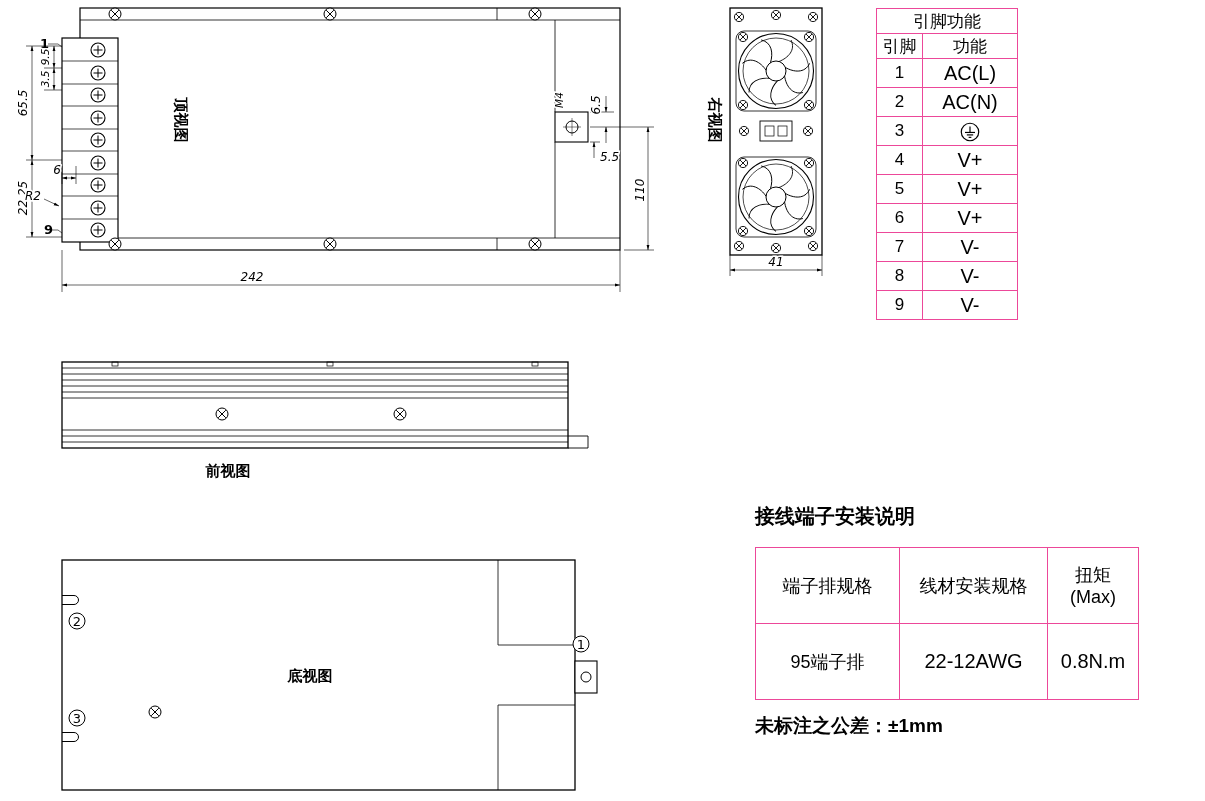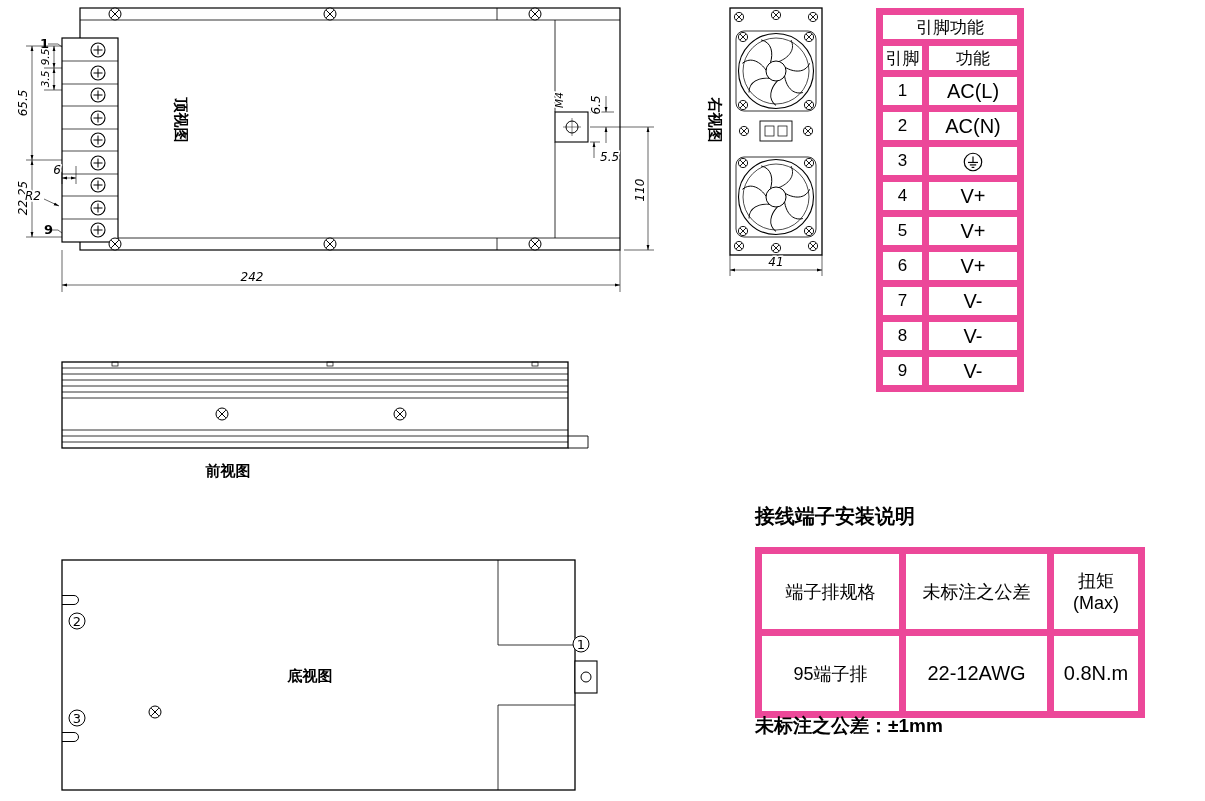--- a/index.html
+++ b/index.html
@@ -1,20 +1,20 @@
 <!DOCTYPE html>
 <html><head>
 <meta charset="utf-8">
 <style>
   html,body{margin:0;padding:0;background:#fff}
   #canvas{position:relative;width:1205px;height:801px;background:#fff;color:#000;
           font-family:"Liberation Sans","DejaVu Sans",sans-serif;overflow:hidden}
   .abs{position:absolute}
   table{border-collapse:collapse;table-layout:fixed}
-  td{border:7px solid #ec4899;text-align:center;vertical-align:middle;padding:0}
+  td{border:1px solid #ec4899;text-align:center;vertical-align:middle;padding:0}
   .pin-table{position:absolute;left:876px;top:8px;width:141px;font-size:17px}
   .pin-table td{height:28px}
   .pin-table tr.hdr td{height:24px}
   .mono{font-family:Liberation Sans, sans-serif;font-size:20px}
   .term-table{position:absolute;left:755px;top:547px;width:383px;font-size:18px}
   .term-table td{height:75px;padding:0 6px}
   .sec-title{position:absolute;left:755px;top:503px;font-size:20px;font-weight:bold}
   .gnd-note{position:absolute;left:753px;top:438px;font-size:20px;display:flex;align-items:center;white-space:nowrap}
   .gnd-note svg{margin:0 3px}
   .notes{position:absolute;left:755px;top:710px;font-size:19px;font-weight:bold;line-height:31px}
@@ -338,21 +338,21 @@
 
   <table class="term-table">
     <colgroup>
         <col style="width:144px">
         <col style="width:148px">
         <col style="width:91px">
       </colgroup>
     <tbody>
         <tr>
       <td>端子排规格</td>
-      <td>未标注之公差</td>
+      <td>线材安装规格</td>
       <td>扭矩(Max)</td>
     </tr>
     <tr>
       <td>95端子排</td>
       <td class="mono">22-12AWG</td>
       <td class="mono">0.8N.m</td>
     </tr>
   </tbody>
     </table>
 

